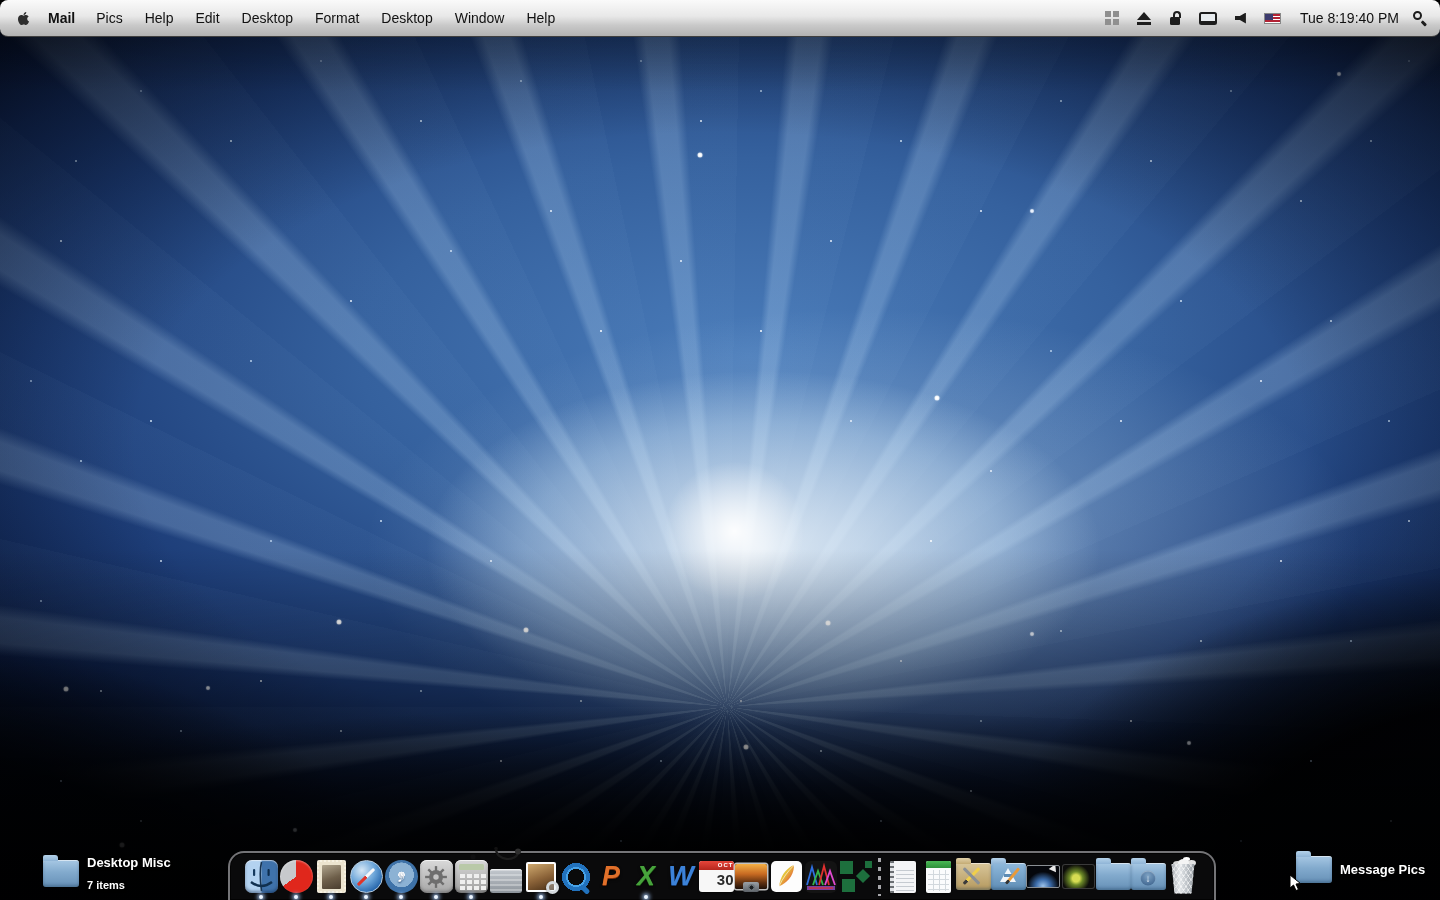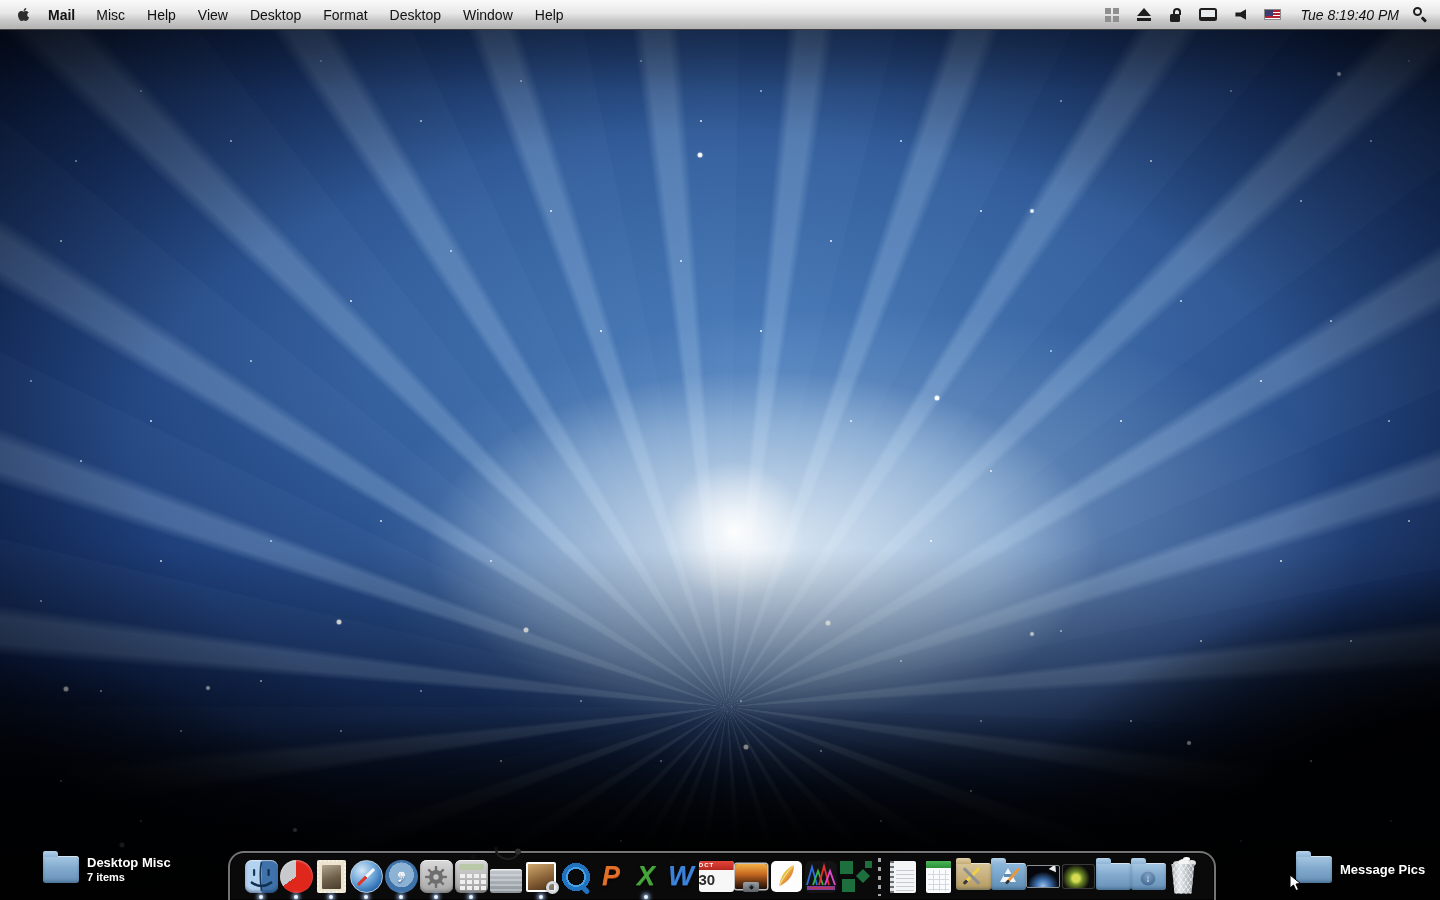--- a/index.html
+++ b/index.html
@@ -1,28 +1,28 @@
 <!DOCTYPE html>
 <html><head>
 <meta charset="utf-8">
 <style>
   * { margin:0; padding:0; box-sizing:border-box; }
   html,body { width:1440px; height:900px; overflow:hidden; background:#000;
     font-family:"Liberation Sans","DejaVu Sans",sans-serif; }
   .screen { position:relative; width:1440px; height:900px; background:#000; }
 
   
-  .menubar { position:absolute; top:0; left:0; width:1440px; height:30px; z-index:50;
+  .menubar { position:absolute; top:0; left:0; width:1440px; height:37px; z-index:50;
     background:linear-gradient(180deg,#fafafa 0%,#e8e8e8 45%,#c9c9c9 70%,#b2b2b2 100%);
-    border-bottom:1px solid #3f3f3f; display:flex; align-items:center; font-size:14px; color:#111; }
+    border-bottom:1px solid #3f3f3f; display:flex; align-items:center; font-size:14px; color:#111;border-radius:8px; }
   .mb-left { display:flex; align-items:center; height:100%; }
   .apple { width:30px; height:100%; display:flex; align-items:center; justify-content:center; margin-left:8px; }
   .mb-item { padding:0 11px; height:100%; display:flex; align-items:center; white-space:nowrap; }
   .mb-app { font-weight:bold; padding:0 10px; }
-  .mb-right { margin-left:auto; display:flex; align-items:center; height:100%;font-style:italic; }
+  .mb-right { margin-left:auto; display:flex; align-items:center; height:100%; }
   .mb-icon { height:100%; display:flex; align-items:center; justify-content:center; padding:0 9px; position:relative; }
   .grid4 { width:14px; height:14px; display:grid; grid-template-columns:6px 6px; grid-template-rows:6px 6px; gap:2px; }
   .grid4 i { background:#8f8f8f; }
   .eject { display:flex; flex-direction:column; align-items:center; }
   .eject .tri { width:0; height:0; border-left:7px solid transparent; border-right:7px solid transparent; border-bottom:8px solid #1d1d1d; }
   .eject .bar { width:14px; height:3px; background:#1d1d1d; margin-top:2px; }
   .lock { position:relative; width:12px; height:14px; }
   .lock .body { position:absolute; bottom:0; left:1px; width:10px; height:8px; background:#1d1d1d; border-radius:1.5px; }
   .lock .shackle { position:absolute; top:0; left:4px; width:8px; height:7px; border:2px solid #1d1d1d; border-bottom:none; border-radius:5px 5px 0 0; }
   .display-ic { width:18px; height:13px; border:2px solid #1d1d1d; border-bottom:4px solid #1d1d1d; border-radius:2.5px; background:#e8ecef; }
@@ -70,21 +70,21 @@
     box-shadow:698px 131px 1px 0.5px #fff,935px 374px 1px 0.5px #fff,826px 599px 1px 0.5px #fff,
     524px 606px 1px 0.5px #fff,64px 665px 1px 0.5px #fff,337px 598px 1px 0.5px #fff,206px 664px 1px #f0f6ff,
     1030px 610px 1px #f0f6ff,1187px 719px 1px #f0f6ff,120px 821px 1px 0.5px #fff,670px 838px 1px #f0f6ff,
     293px 806px 1px #f0f6ff,471px 833px 1px 0.5px #fff,1337px 50px 1px #f0f6ff,1030px 187px 1px #f0f6ff,
     744px 723px 1px 0.5px #fff; }
 
   
   .desk-item { position:absolute; display:flex; align-items:center; gap:8px; z-index:20; cursor:default; }
   .desk-item .labels { color:#fff; text-shadow:0 1px 3px rgba(0,0,0,.95),0 0 2px rgba(0,0,0,.8); }
   .desk-item .l1 { font-size:13px; font-weight:bold;text-align:right; }
-  .desk-item .l2 { font-size:11px; font-weight:bold; margin-top:1px; }
+  .desk-item .l2 { font-size:11px; font-weight:bold; margin-top:9px; }
   .fol { position:relative; width:36px; height:27px; border-radius:2px 3px 3px 3px;
     background:linear-gradient(180deg,#a7c8e4 0%,#82aacd 45%,#6690b6 100%);
     box-shadow:inset 0 1px 0 rgba(255,255,255,.55), inset 0 -2px 3px rgba(30,60,90,.35); }
   .fol::before { content:""; position:absolute; top:-5px; left:0; width:15px; height:6px;
     background:linear-gradient(180deg,#b4d2ea,#8fb4d6); border-radius:2px 3px 0 0; }
   .dm-item { left:43px; top:855px; }
   .dp-item { left:1296px; top:856px; }
 
   .cursor { position:absolute; left:1289px; top:874px; z-index:60; }
 
@@ -142,21 +142,21 @@
     border-radius:50%; background:rgba(220,235,245,.35); box-shadow:0 1px 2px rgba(0,0,0,.5); }
   .qt { width:30px; height:30px; border-radius:50%;
     background:radial-gradient(circle,rgba(0,0,0,0) 0 8px,#46a2e8 8px 10px,#2272bd 10px 14px,rgba(0,0,0,0) 14px); position:relative; }
   .qt::after { content:""; position:absolute; right:1px; bottom:0; width:10px; height:5px; background:#2272bd;
     transform:rotate(45deg); border-radius:2px; }
   .oletter { font-size:27px; font-weight:bold; font-style:italic; line-height:1; }
   .lp { color:#e0702a; text-shadow:0 1px 0 #7a2d08,0 2px 3px rgba(0,0,0,.6); }
   .lx { color:#47a33c; text-shadow:0 1px 0 #1d5214,0 2px 3px rgba(0,0,0,.6); }
   .lw { color:#3c82d8; text-shadow:0 1px 0 #173f75,0 2px 3px rgba(0,0,0,.6); }
   .ical { width:52px; height:31px; background:#f7f7f7; border-radius:3px; overflow:hidden;
-    box-shadow:0 1px 2px rgba(0,0,0,.5); text-align:left; }
+    box-shadow:0 1px 2px rgba(0,0,0,.5); text-align:right; }
   .ical .mon { background:linear-gradient(180deg,#e6453a,#b5271e); color:#fff; font-size:6px; font-weight:bold;
     letter-spacing:1px; height:9px; line-height:9px; text-transform:uppercase; }
   .ical .day { font-size:15px; font-weight:bold; color:#2b2b2b; line-height:20px; }
   .iphoto { width:32px; height:25px; border-radius:2px; overflow:visible; position:relative;
     background:linear-gradient(180deg,#f5b045 0%,#c86a22 40%,#5e2f10 75%,#1e1008 100%);
     box-shadow:0 0 0 1.5px rgba(255,255,255,.75); }
   .iphoto .cam { position:absolute; left:8px; bottom:-3px; width:16px; height:10px; border-radius:2px;
     background:linear-gradient(180deg,#9aa0a6,#5d6268); }
   .iphoto .lens { position:absolute; left:13px; bottom:-2px; width:7px; height:7px; border-radius:50%;
     background:radial-gradient(circle,#1a1d20 0 40%,#6d7479 41% 100%); }
@@ -226,23 +226,23 @@
 <div class="screen">
 
   <div class="menubar">
     <div class="mb-left">
       <div class="apple">
         <svg width="13" height="15" viewBox="0 0 384 512">
             <path fill="#2e2e2e" d="M318.7 268.7c-.2-36.7 16.4-64.4 50-84.8-18.8-26.9-47.2-41.7-84.7-44.6-35.5-2.7-74.3 20.7-88.5 20.7-15 0-49.4-19.7-76.4-19.7C63.3 141.2 4 184.8 4 273.5q0 39.3 14.4 81.2c12.8 36.7 59 126.7 107.2 125.2 25.2-.6 43-17.9 75.8-17.9 31.8 0 48.3 17.9 76.4 17.9 48.6-.7 90.4-82.5 102.6-119.3-65.2-30.7-61.7-90-61.7-91.9zm-56.6-164.2c27.3-32.4 24.8-61.9 24-72.5-24.1 1.4-52 16.4-67.9 34.9-17.5 19.8-27.8 44.3-25.6 71.9 26.1 2 49.9-11.4 69.5-34.3z"></path>
           </svg>
       </div>
       <div class="mb-item mb-app">Mail</div>
-      <div class="mb-item">Misc</div>
+      <div class="mb-item">Pics</div>
       <div class="mb-item">Help</div>
-      <div class="mb-item">View</div>
+      <div class="mb-item">Edit</div>
       <div class="mb-item">Desktop</div>
       <div class="mb-item">Format</div>
       <div class="mb-item">Desktop</div>
       <div class="mb-item">Window</div>
       <div class="mb-item">Help</div>
     </div>
     <div class="mb-right">
       <div class="mb-icon">
         <div class="grid4">
             <i></i>

